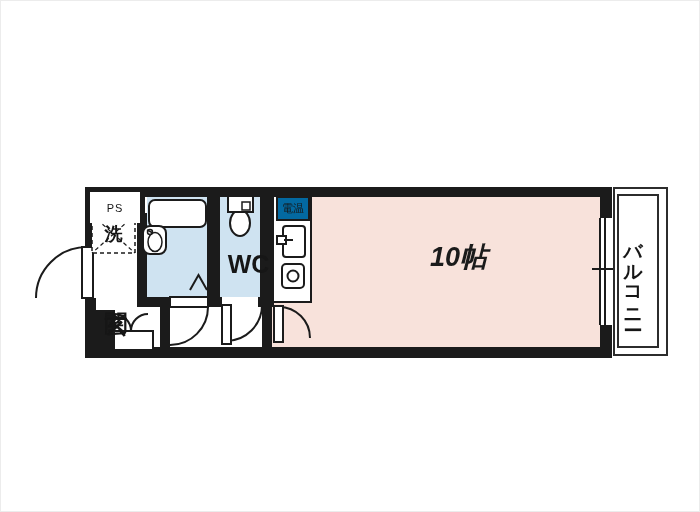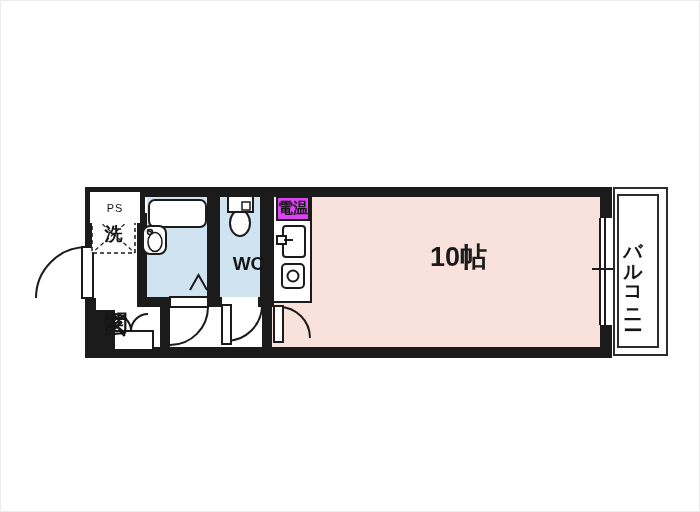--- a/index.html
+++ b/index.html
@@ -17,23 +17,23 @@
   .z10{z-index:10}.z20{z-index:20}.z40{z-index:40}
   .ln{stroke:var(--wall);fill:none;stroke-width:2;}
   .leaf{stroke:var(--wall);fill:#ffffff;stroke-width:2;}
   .fix{stroke:var(--wall);fill:#ffffff;stroke-width:2;}
   .fix-thin{stroke:var(--wall);fill:none;stroke-width:1.5;}
   .dash{stroke:var(--wall);fill:#ffffff;stroke-width:1.5;stroke-dasharray:4 3;}
   .dashln{stroke:var(--wall);fill:none;stroke-width:1.2;stroke-dasharray:4 3;}
   #ps-label{left:90px;top:192px;width:50px;height:31px;background:#fff;font-size:11px;letter-spacing:1px;}
   #laundry-label{left:92px;top:215px;width:43px;height:38px;font-size:18px;font-weight:600;}
   #entrance-label{left:97px;top:252px;width:40px;height:84px;font-size:23px;font-weight:600;letter-spacing:2px;}
-  #wc-label{left:220px;top:250px;width:57px;height:28px;font-size:19px;font-weight:700;}
-  #heater-label{left:276px;top:196px;width:34px;height:25px;background:#d946ef;border:2px solid var(--wall);
-                font-size:15px;font-weight:700;box-sizing:border-box;letter-spacing:0px;}
+  #wc-label{left:220px;top:250px;width:57px;height:28px;font-size:25px;font-weight:700;}
+  #heater-label{left:276px;top:196px;width:34px;height:25px;background:#0369a1;border:2px solid var(--wall);
+                font-size:11px;font-weight:400;box-sizing:border-box;letter-spacing:0px;}
   #room-label{left:430px;top:242px;width:120px;font-size:27px;font-weight:600;line-height:30px;
               display:block;text-align:left;}
   #balcony-label{left:619px;top:207px;width:28px;height:136px;font-size:19px;font-weight:600;letter-spacing:1px;}
   .balc{position:absolute;background:#fff;border:2px solid #2c2c2c;box-sizing:border-box;}
 </style>
 </head>
 <body>
 
 <div id="canvas">
 
@@ -134,17 +134,17 @@
       <path class="ln" d="M 592 269 L 613 269"></path>
     </g>
   </svg>
 
   <div class="lbl z40" id="ps-label">PS</div>
   <div class="lbl z40" id="laundry-label">洗</div>
   <div class="lbl vert z40" id="entrance-label">玄関</div>
   <div class="lbl z40" id="wc-label">WC</div>
   <div class="lbl z40" id="heater-label">電温</div>
   <div class="abs z40" id="room-label">
-    <span style="display:block;">10帖</span>
+    <span style="display:block;font-style:italic;">10帖</span>
   </div>
   <div class="lbl vert z40" id="balcony-label">バルコニー</div>
 
 </div>
 
 </body></html>

